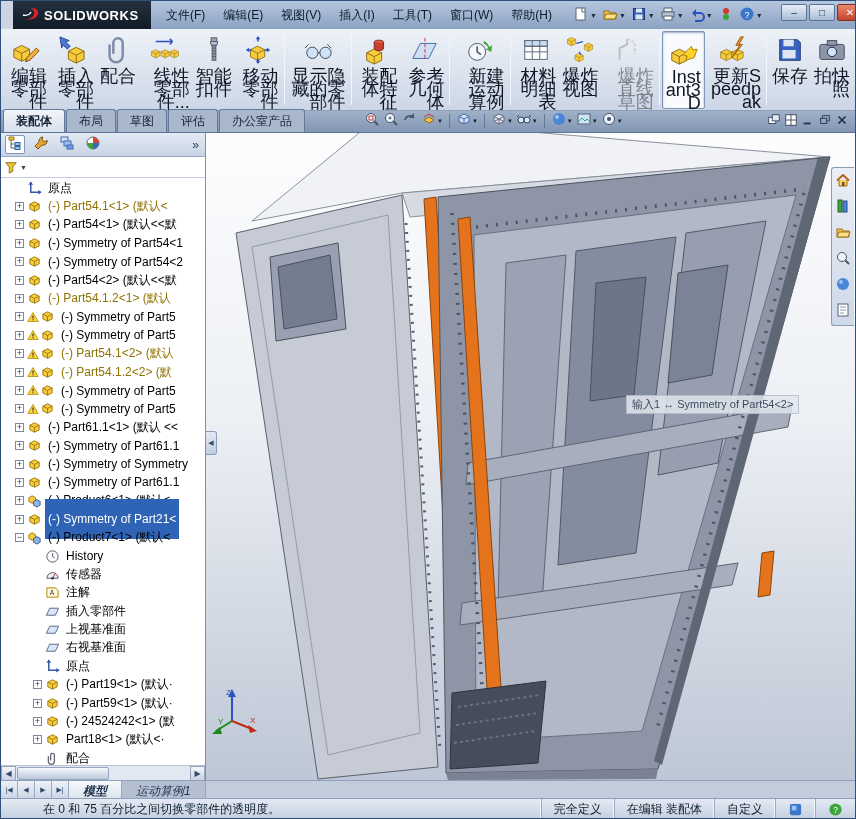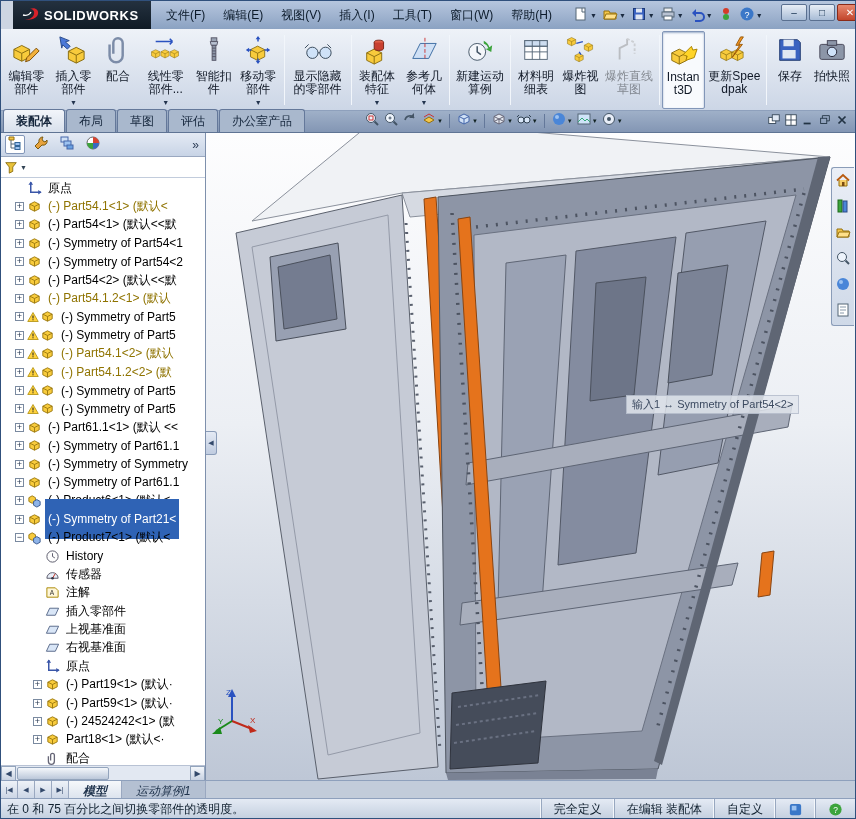--- a/index.html
+++ b/index.html
@@ -22,21 +22,21 @@
   #winbtns{margin-left:auto;display:flex;align-items:flex-start;padding:3px 4px 0 0;gap:2px;}
   .wbtn{width:26px;height:17px;border:1px solid #5a7090;border-radius:2px;display:flex;align-items:center;
     justify-content:center;background:linear-gradient(#e8eef6,#a8bcd6);font-size:10px;color:#15304f;}
   .wbtn.close{background:linear-gradient(#e88a70,#c2452c);color:#fff;border-color:#8a2a18;}
   
   #commandbar{position:absolute;left:0;top:28px;width:100%;height:82px;display:flex;align-items:stretch;
     background:linear-gradient(#eef2f8,#ccd6e6);border-bottom:1px solid #8ea0bc;padding:2px 2px 1px 2px;overflow:hidden;}
   .cbtn{display:flex;flex-direction:column;align-items:center;justify-content:flex-start;
     padding:4px 3px 1px 3px;min-width:42px;max-width:62px;text-align:center;line-height:13px;color:#101826;}
   .cbtn svg{width:30px;height:30px;flex:none;margin-bottom:2px;}
-  .cbtn .lab{font-size:12px;white-space:normal;word-break:break-all;}
+  .cbtn .lab{font-size:18px;white-space:normal;word-break:break-all;text-align:right;}
   .cbtn .dd{font-size:7px;color:#23344e;}
   .cbtn.disabled{opacity:.45;filter:grayscale(.8);}
   .cbtn.pressed{background:#f8fafd;border:1px solid #8296b8;border-radius:2px;box-shadow:inset 0 1px 2px #9eb0ca;}
   .csep{width:1px;background:#94a4bc;border-right:1px solid #f2f6fb;margin:4px 2px;}
   
   #tabrow{position:absolute;left:0;top:110px;width:100%;height:22px;background:linear-gradient(#9fb0c8,#8396b4);
     display:flex;align-items:flex-end;border-bottom:1px solid #5f7494;}
   #cmtabs{display:flex;align-items:flex-end;padding-left:2px;}
   .cmtab{padding:3px 12px 2px 12px;margin-right:1px;border:1px solid #64789a;border-bottom:none;
     border-radius:3px 3px 0 0;background:#a9b8cd;color:#15263c;}
@@ -93,21 +93,21 @@
   
   #bottomtabs{position:absolute;left:0;top:779px;width:100%;height:18px;background:#c2ccda;
     border-top:1px solid #8ea0bc;display:flex;align-items:stretch;}
   .navbtn{width:17px;border-right:1px solid #9aa8c0;background:linear-gradient(#eef2f8,#ccd6e6);
     font-size:7px;display:flex;align-items:center;justify-content:center;color:#33496b;}
   .btab{padding:2px 14px 0 14px;border-right:1px solid #9aa8c0;background:#b4c0d2;color:#22354e;font-size:12px;font-style:italic;}
   .btab.active{background:linear-gradient(#f6f8fb,#dde4ee);font-weight:bold;}
   
   #statusbar{position:absolute;left:0;top:797px;width:100%;height:22px;background:linear-gradient(#e4eaf4,#c2cede);
     border-top:1px solid #8ea0bc;display:flex;align-items:center;font-size:12px;color:#10202f;}
-  #statusmsg{flex:1;padding:0 6px;white-space:nowrap;overflow:hidden;}
+  #statusmsg{flex:1;padding:0 6px;white-space:nowrap;overflow:hidden;margin-left:36px;}
   .sseg{border-left:1px solid #98a8c0;box-shadow:-1px 0 0 #f4f7fb;padding:0 12px;height:100%;
     display:flex;align-items:center;white-space:nowrap;}
   .sseg svg{width:15px;height:15px;}
 </style>
 </head>
 <body>
 
 <div id="window">
 
   <div id="titlebar">

